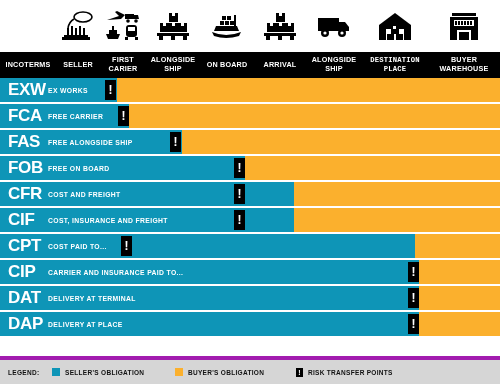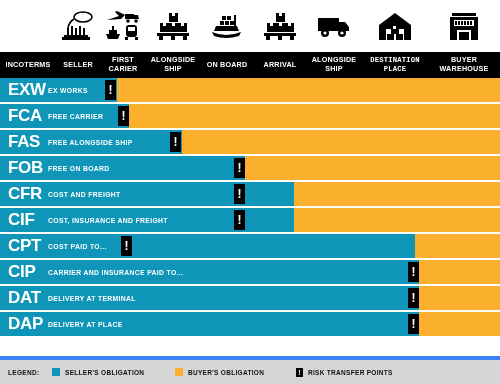--- a/index.html
+++ b/index.html
@@ -5,21 +5,21 @@
   * { margin:0; padding:0; box-sizing:border-box; }
   html,body{
     width:500px; height:384px;
     background:#ffffff;
     font-family:"Liberation Sans", sans-serif;
     overflow:hidden;
   }
   #chart{
     position:relative;
     width:500px; height:384px;
-    background:#3b82f6;
+    background:#a21caf;
   }
 
   
   .icon-strip{
     position:absolute; left:0; top:0;
     width:500px; height:52px;
     background:#ffffff;
   }
   .icon-cell{
     position:absolute; top:0; height:52px;

